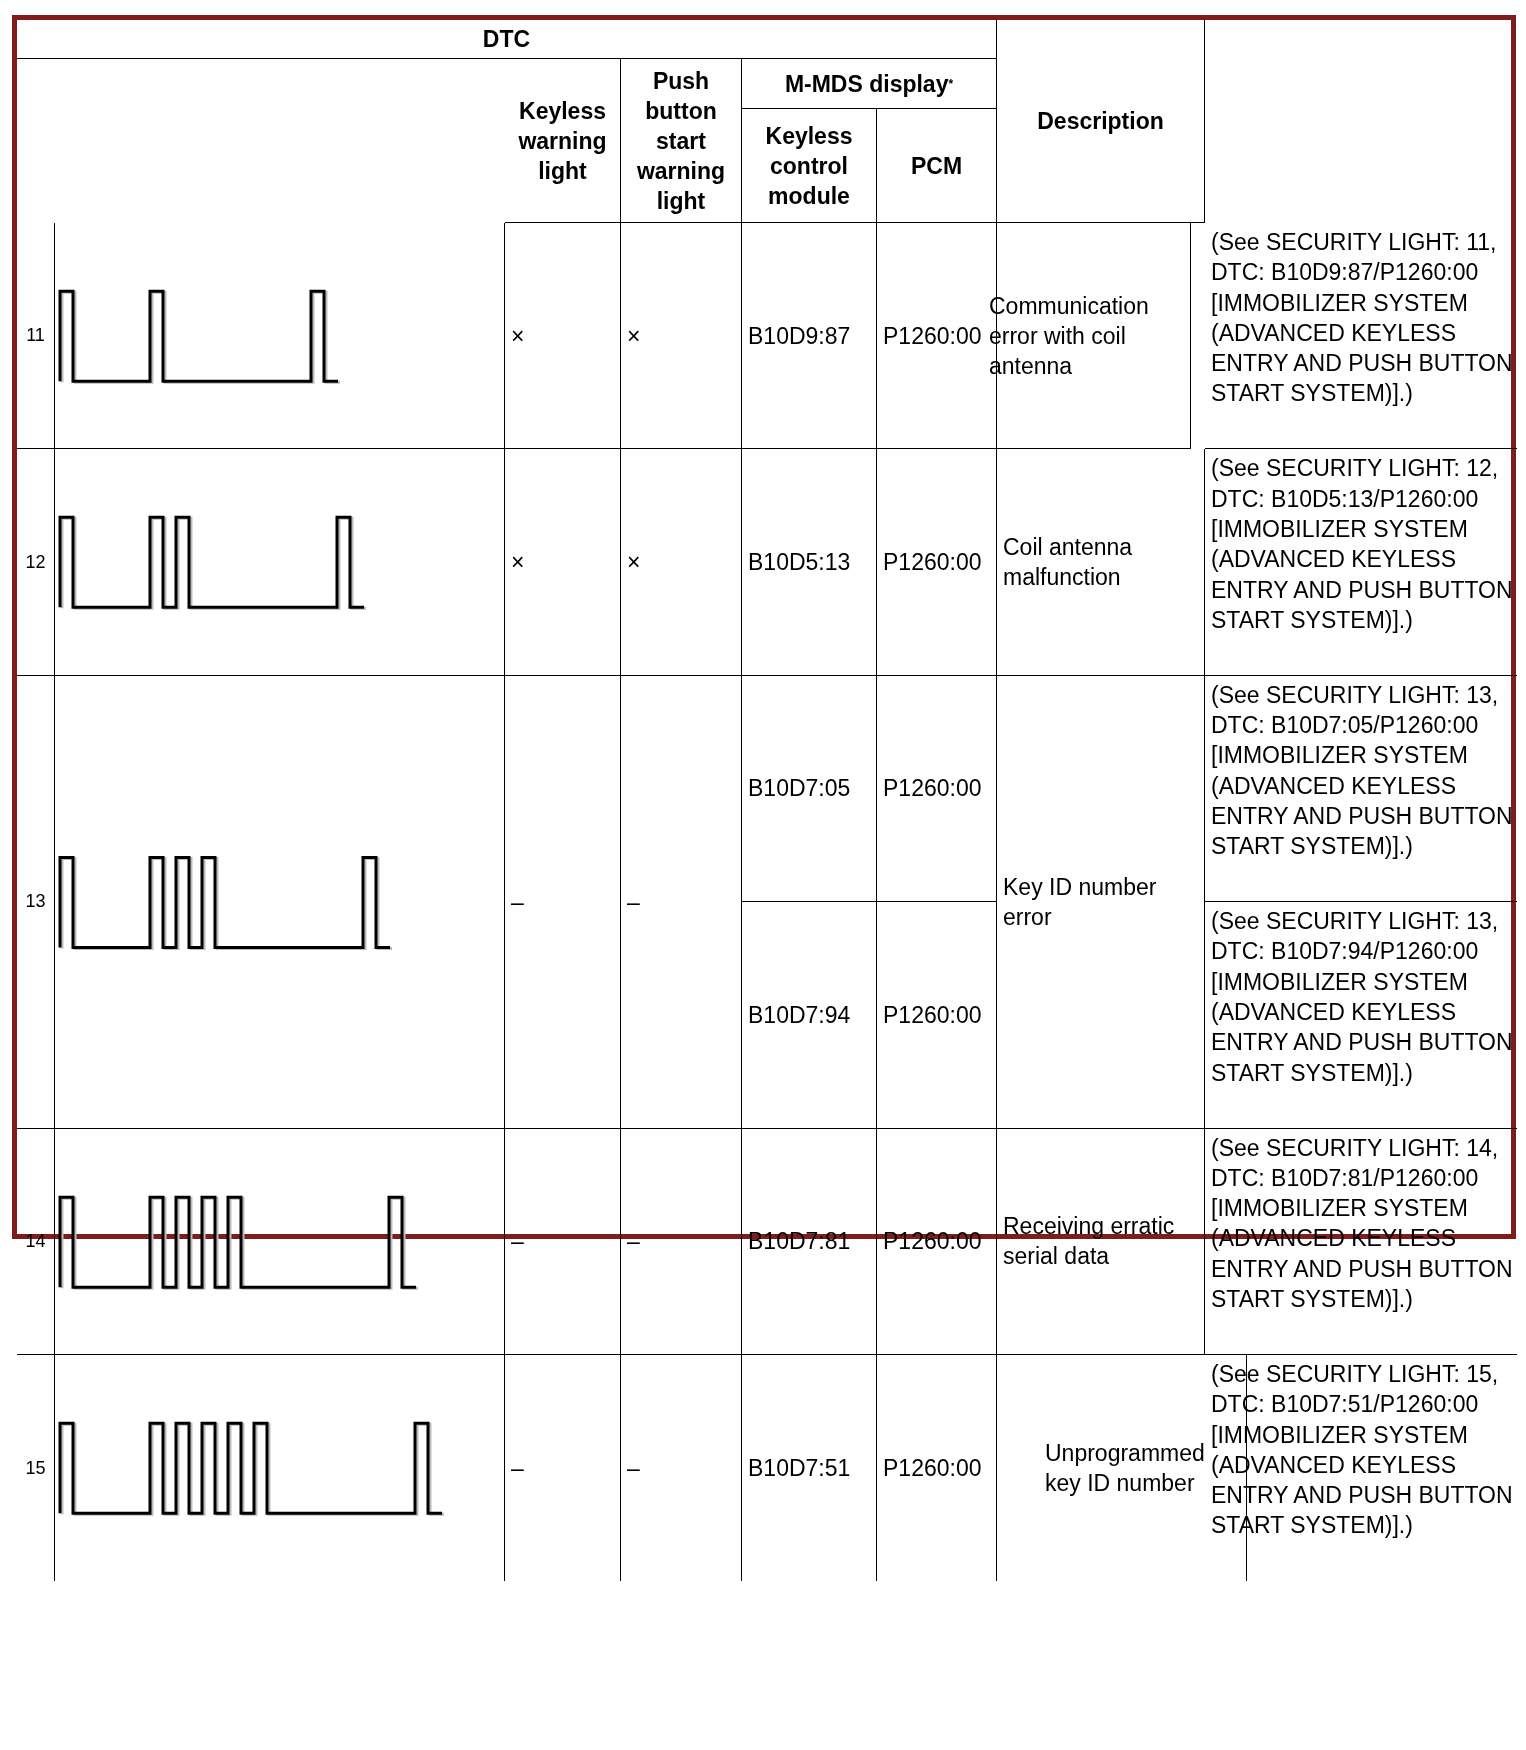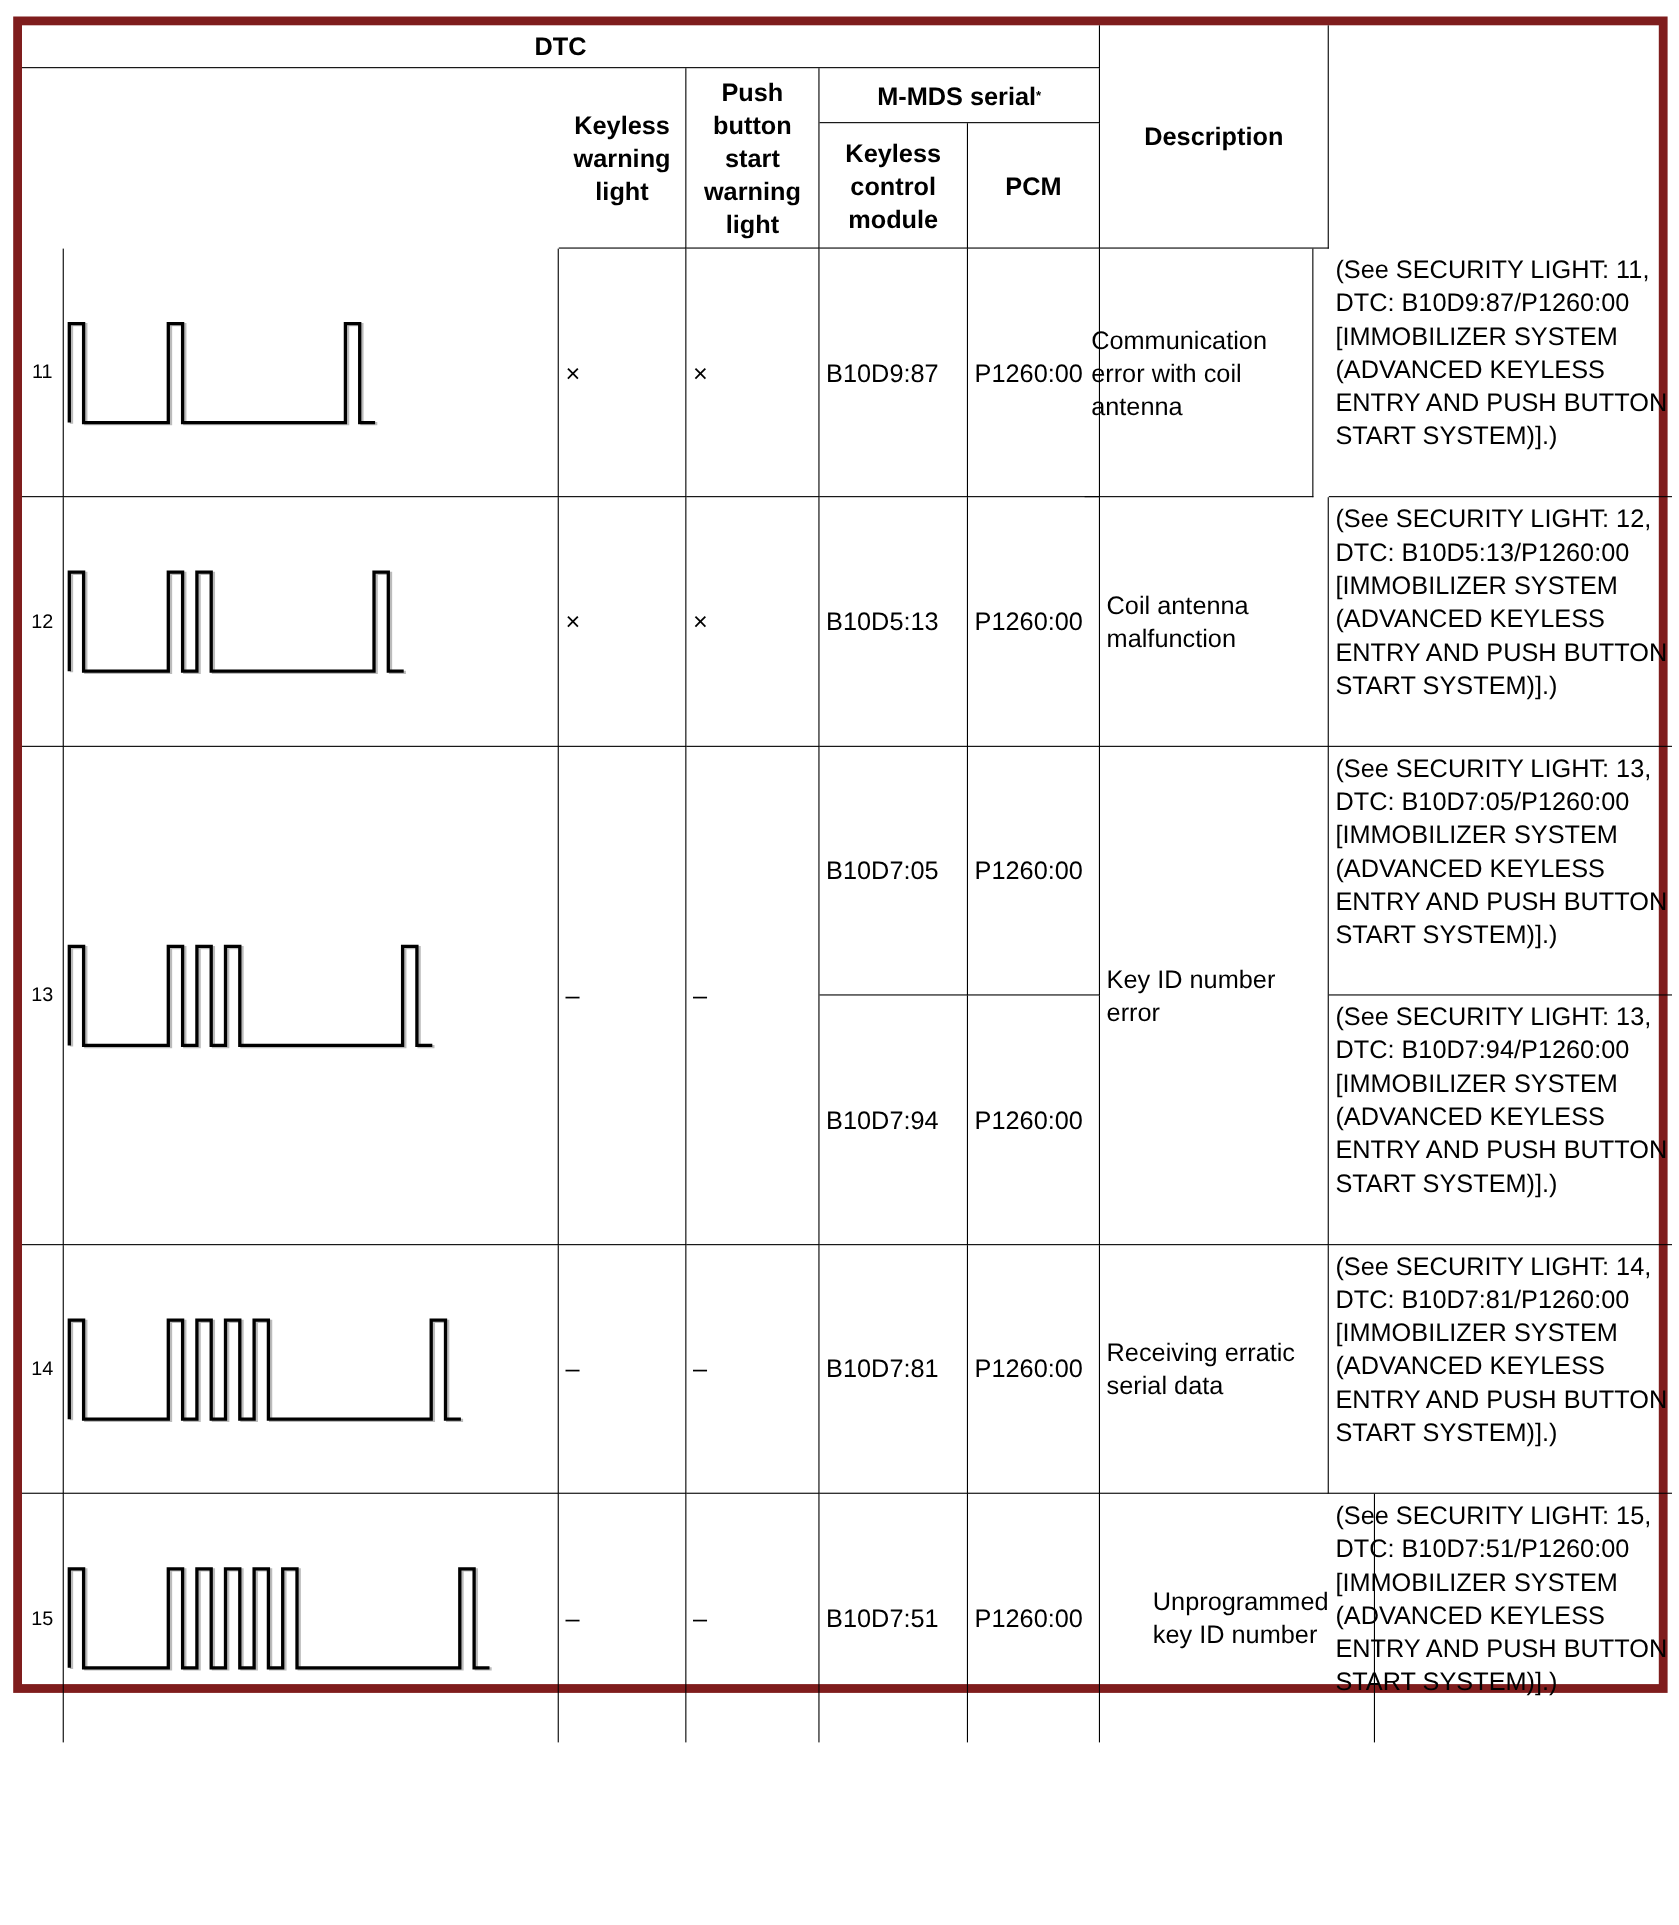--- a/index.html
+++ b/index.html
@@ -1,19 +1,19 @@
 <!DOCTYPE html>
 <html><head>
 <meta charset="utf-8">
 <style>
   html, body { margin: 0; padding: 0; background: #ffffff; }
   body { width: 1526px; height: 1750px; position: relative; overflow: hidden;
          font-family: "Liberation Sans", sans-serif; color: #000; }
-  #tbl { position: absolute; left: 12px; top: 15px; width: 1504px; height: 1524px;
-         border: 8px solid #7f1d1d; box-sizing: border-box; padding-left: 36px; }
+  #tbl { position: absolute; left: 12px; top: 15px; width: 1504px; height: 1224px;
+         border: 5px solid #7f1d1d; box-sizing: border-box; padding-left: 36px; }
   .cell { position: absolute; box-sizing: border-box; border-right: 1.5px solid #000;
           border-bottom: 1.5px solid #000; display: flex; align-items: center; }
   .hd { font-weight: bold; font-size: 23px; justify-content: center; text-align: center;
         line-height: 30px; }
   .txt { font-size: 23px; line-height: 30px; padding-left: 6px; }
   .ref { font-size: 23px; line-height: 30.3px; padding-left: 6px; align-items: flex-start; padding-top: 4px; }
   .num { font-size: 18px; justify-content: center; }
   .nor { border-right: none; }
   .nob { border-bottom: none; }
   sup { font-size: 12px; vertical-align: 10px; }
@@ -27,21 +27,21 @@
   <div class="cell hd" style="left:0;top:0;width:980px;height:39px;">DTC</div>
   <div class="cell hd" style="left:980px;top:0;width:208px;height:203px;">Description</div>
 
   <div class="cell hd" style="left:488px;top:39px;width:116px;height:164px;padding:0 4px;">
       <span>Keyless warning light</span>
     </div>
   <div class="cell hd" style="left:604px;top:39px;width:121px;height:164px;padding:0 6px;">
       <span>Push button start warning light</span>
     </div>
   <div class="cell hd" style="left:725px;top:39px;width:255px;height:50px;">
-    <span>M-MDS serial</span>
+    <span>M-MDS display</span>
       <sup>*</sup>
   </div>
   <div class="cell hd" style="left:725px;top:89px;width:135px;height:114px;padding:0 10px;">
       <span>Keyless control module</span>
     </div>
   <div class="cell hd" style="left:860px;top:89px;width:120px;height:114px;">PCM</div>
 
   <div id="body-rows">
       <div class="cell num" style="left: 0px; width: 38px; top: 203px; height: 226.4px;">11</div>
       <div class="cell " style="left: 38px; width: 450px; top: 203px; height: 226.4px; position: absolute;">

